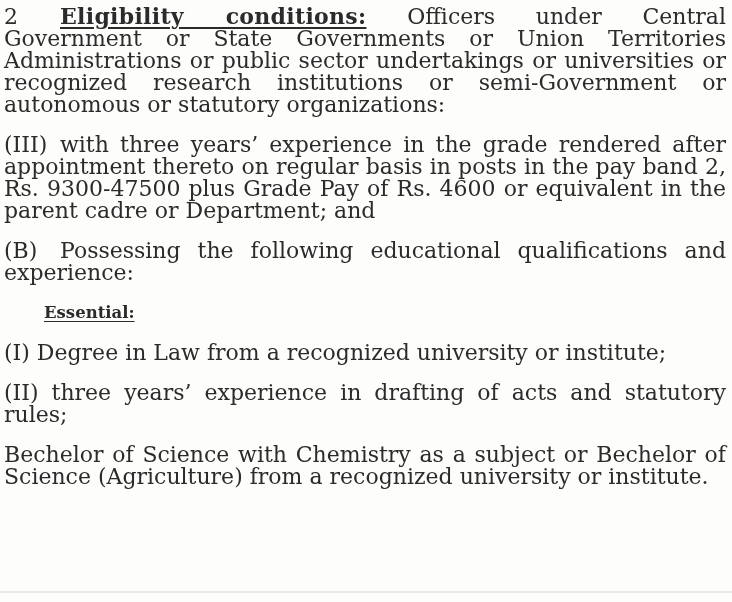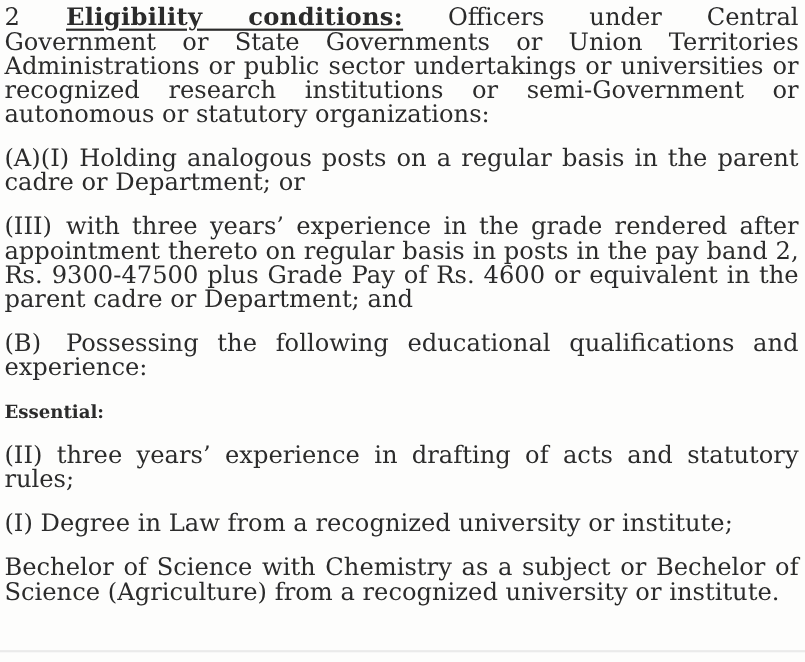--- a/index.html
+++ b/index.html
@@ -38,50 +38,51 @@
     text-underline-offset: 3px;
     letter-spacing: 0.3px;
   }
   .subhead {
     margin: 0 0 18px 0;
     font-size: 16.5px;
     line-height: 22px;
     font-weight: bold;
   }
   .subhead .u {
+    text-decoration: underline;
     text-underline-offset: 3px;
+    margin-left: 40px;
   }
   .scan-artifact {
     position: absolute;
     left: 0;
     top: 591px;
     width: 732px;
     height: 2px;
     background: #eaeaea;
   }
 </style>
 </head>
 <body>
 
 <div class="page">
 
   <p class="para"><span class="marker">2</span><span class="head-inline">Eligibility conditions:</span>
     <span>Officers under Central Government or State Governments or Union Territories Administrations or public sector undertakings or universities or recognized research institutions or semi-Government or autonomous or statutory organizations:</span></p>
 
-  <p class="para"><span>(A)(I) Holding analogous posts on a regular basis in the parent cadre or Department; or</span></p>
 
 
   <p class="para"><span class="marker">(III)</span><span>with three years’ experience in the grade rendered after appointment thereto on regular basis in posts in the pay band 2, Rs. 9300-47500 plus Grade Pay of Rs. 4600 or equivalent in the parent cadre or Department; and</span></p>
 
   <p class="para"><span class="marker">(B)</span><span>Possessing the following educational qualifications and experience:</span></p>
 
   <h3 class="subhead"><span class="u">Essential:</span></h3>
 
+  <p class="para"><span>(I) Degree in Law from a recognized university or institute;</span></p>
+
   <p class="para"><span>(II) three years’ experience in drafting of acts and statutory rules;</span></p>
-
-  <p class="para"><span>(I) Degree in Law from a recognized university or institute;</span></p>
 
 
   <p class="para last"><span>Bechelor of Science with Chemistry as a subject or Bechelor of Science (Agriculture) from a recognized university or institute.</span></p>
 
 </div>
 
 <div class="scan-artifact"></div>
 
 </body></html>

